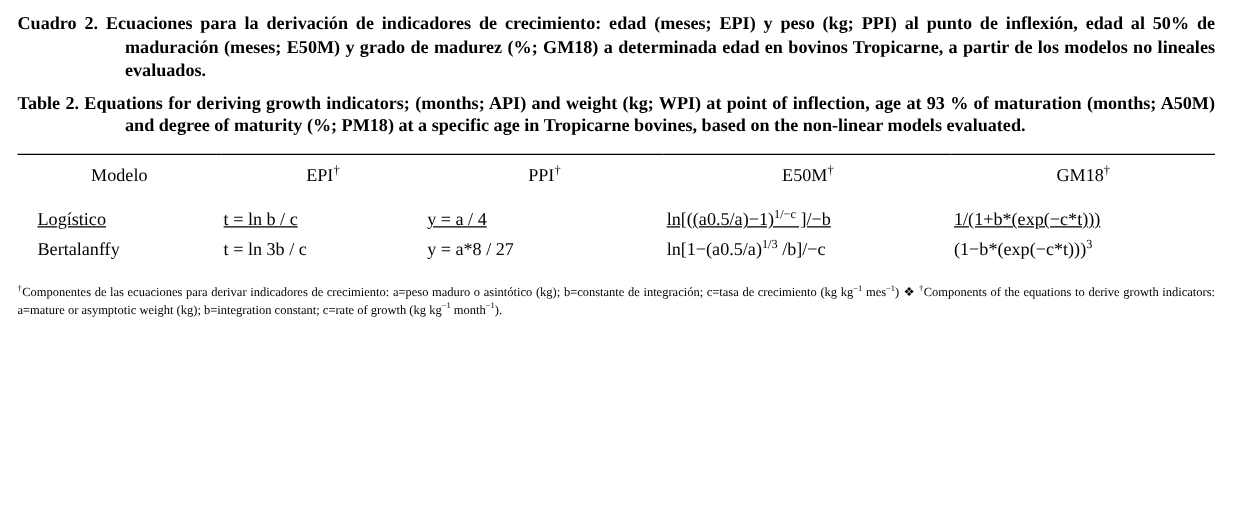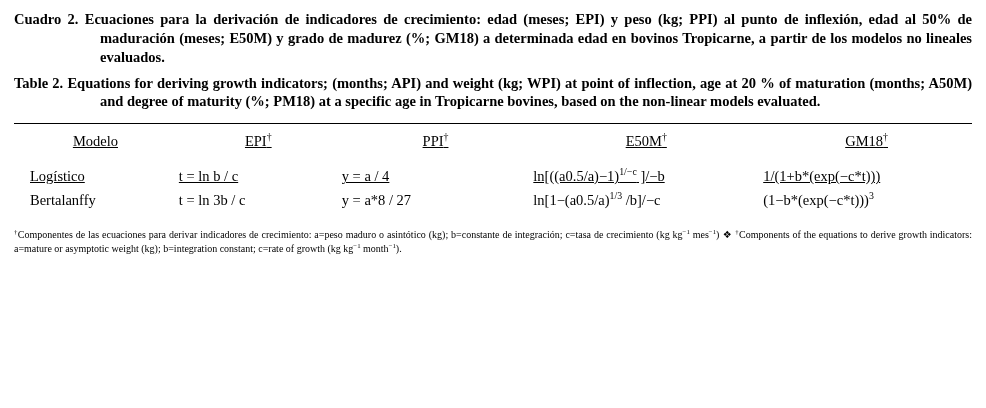--- a/index.html
+++ b/index.html
@@ -62,21 +62,20 @@
     font-weight: normal;
     padding: 9px 2px 9px 2px;
     text-align: center;
     vertical-align: middle;
   }
   .rule-top {
     border-top: 1.6px solid #000;
   }
   .rule-mid {
     border-top: 1px solid #000;
-    text-decoration: underline;
   }
   .rule-bot {
     border-bottom: 1.6px solid #000;
   }
   table.main tbody td {
     padding: 3.5px 2px;
     text-align: left;
     vertical-align: middle;
     white-space: nowrap;
   }
@@ -118,21 +117,21 @@
   <div class="caption">
     <div class="caption-row cap-es">
       <span class="cap-first">
         <span class="cap-label">Cuadro 2.</span>
         <span class="cap-body">Ecuaciones para la derivación de indicadores de crecimiento: edad (meses; EPI) y peso (kg; PPI) al punto de inflexión, edad al 50% de maduración (meses; E50M) y grado de madurez (%; GM18) a determinada edad en bovinos Tropicarne, a partir de los modelos no lineales evaluados.</span>
       </span>
     </div>
     <div class="caption-row">
       <span class="cap-first">
         <span class="cap-label">Table 2.</span>
-        <span class="cap-body">Equations for deriving growth indicators; (months; API) and weight (kg; WPI) at point of inflection, age at 20 % of maturation (months; A50M) and degree of maturity (%; PM18) at a specific age in Tropicarne bovines, based on the non-linear models evaluated.</span>
+        <span class="cap-body">Equations for deriving growth indicators; (months; API) and weight (kg; WPI) at point of inflection, age at 93 % of maturation (months; A50M) and degree of maturity (%; PM18) at a specific age in Tropicarne bovines, based on the non-linear models evaluated.</span>
       </span>
     </div>
   </div>
 
   <div class="tbl-wrap">
     <table class="main">
       <colgroup>
         <col class="c-model">
         <col class="c-epi">
         <col class="c-ppi">

